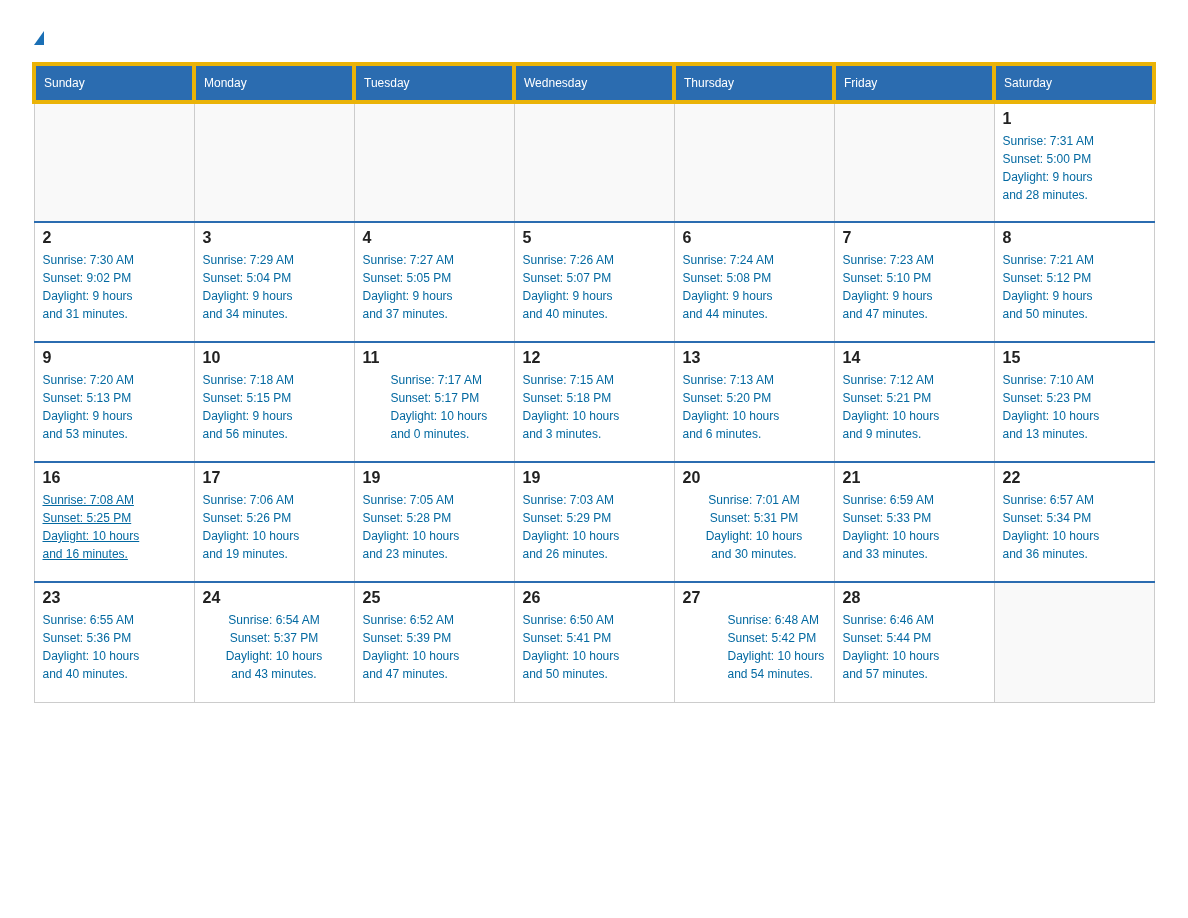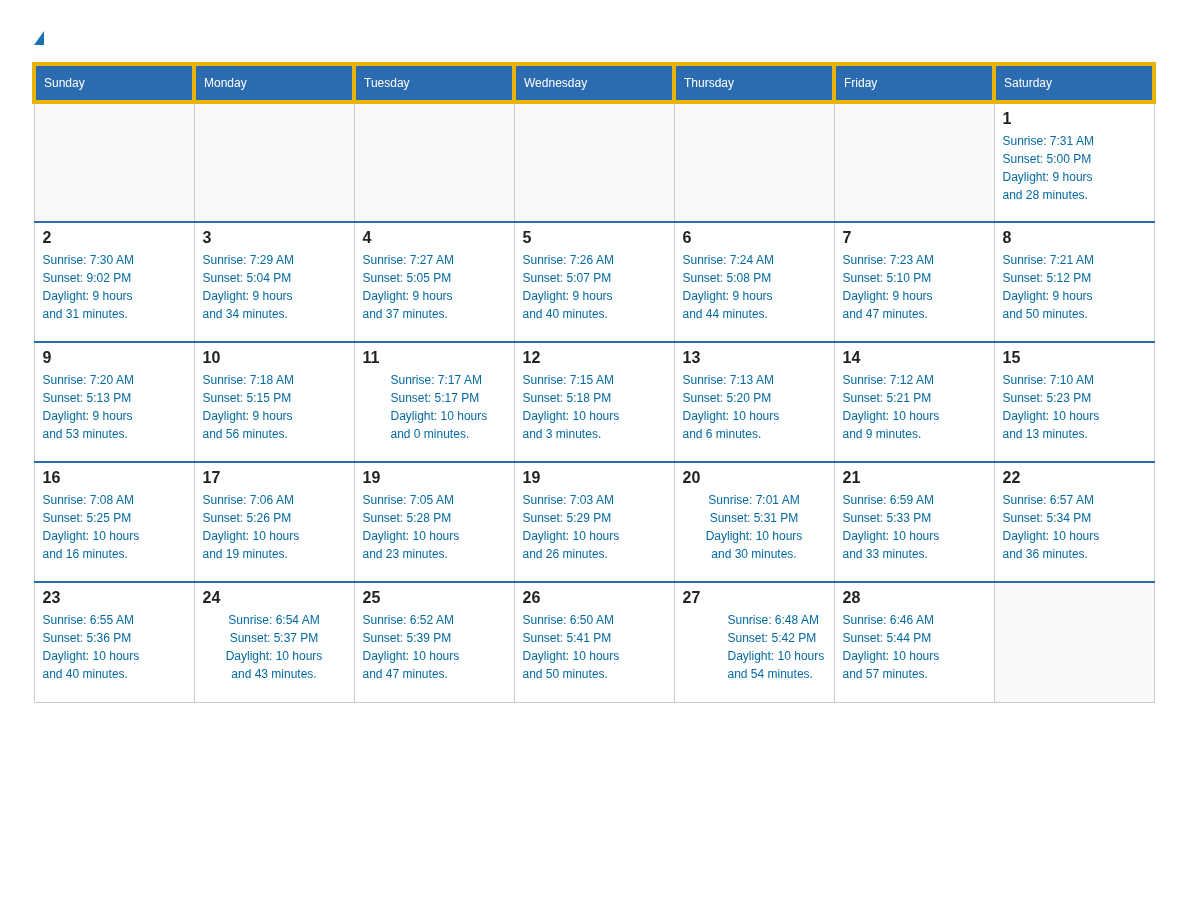--- a/index.html
+++ b/index.html
@@ -240,21 +240,21 @@
           <span class="day-number">15</span>
           <div class="day-info" style="white-space: pre-line;">Sunrise: 7:10 AM
 Sunset: 5:23 PM
 Daylight: 10 hours
 and 13 minutes.</div>
         </td>
       </tr>
       <tr class="row-divider">
         <td>
           <span class="day-number">16</span>
-          <div class="day-info" style="white-space: pre-line;">Sunrise: 7:08 AM
+          <div class="day-info" style="white-space: pre-line; text-decoration: underline;">Sunrise: 7:08 AM
 Sunset: 5:25 PM
 Daylight: 10 hours
 and 16 minutes.</div>
         </td>
         <td>
           <span class="day-number">17</span>
           <div class="day-info" style="white-space: pre-line;">Sunrise: 7:06 AM
 Sunset: 5:26 PM
 Daylight: 10 hours
 and 19 minutes.</div>

